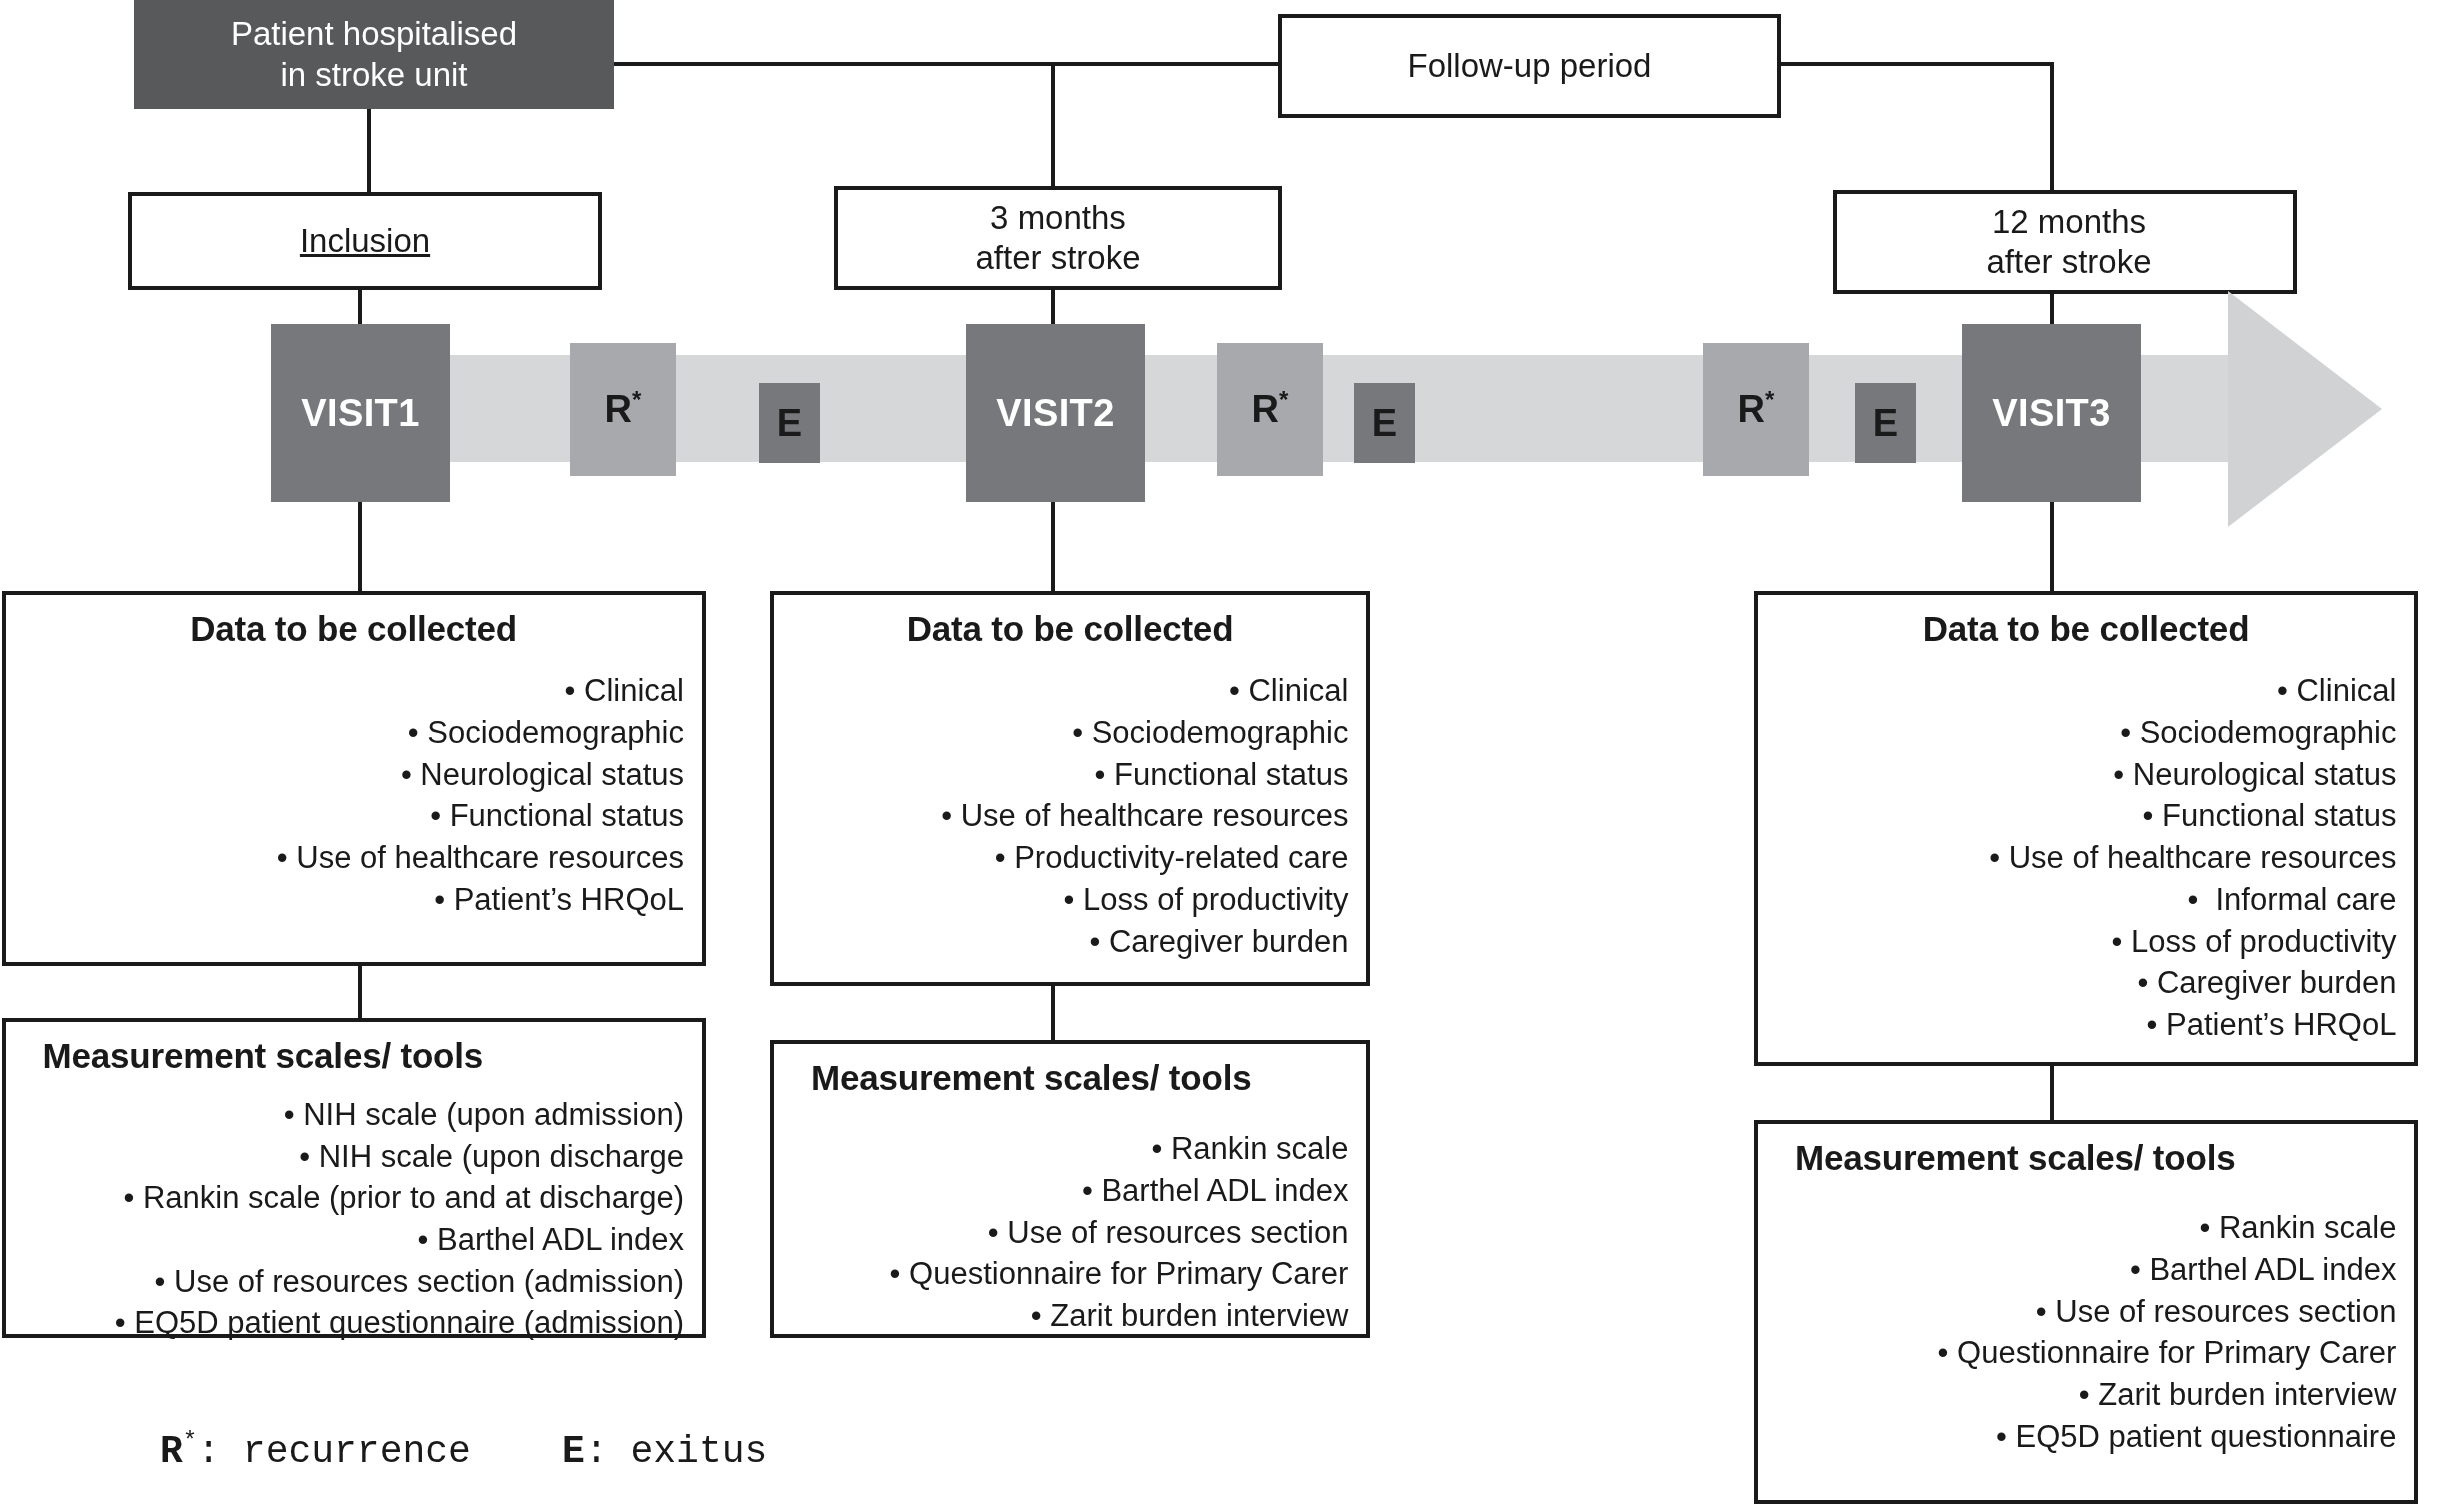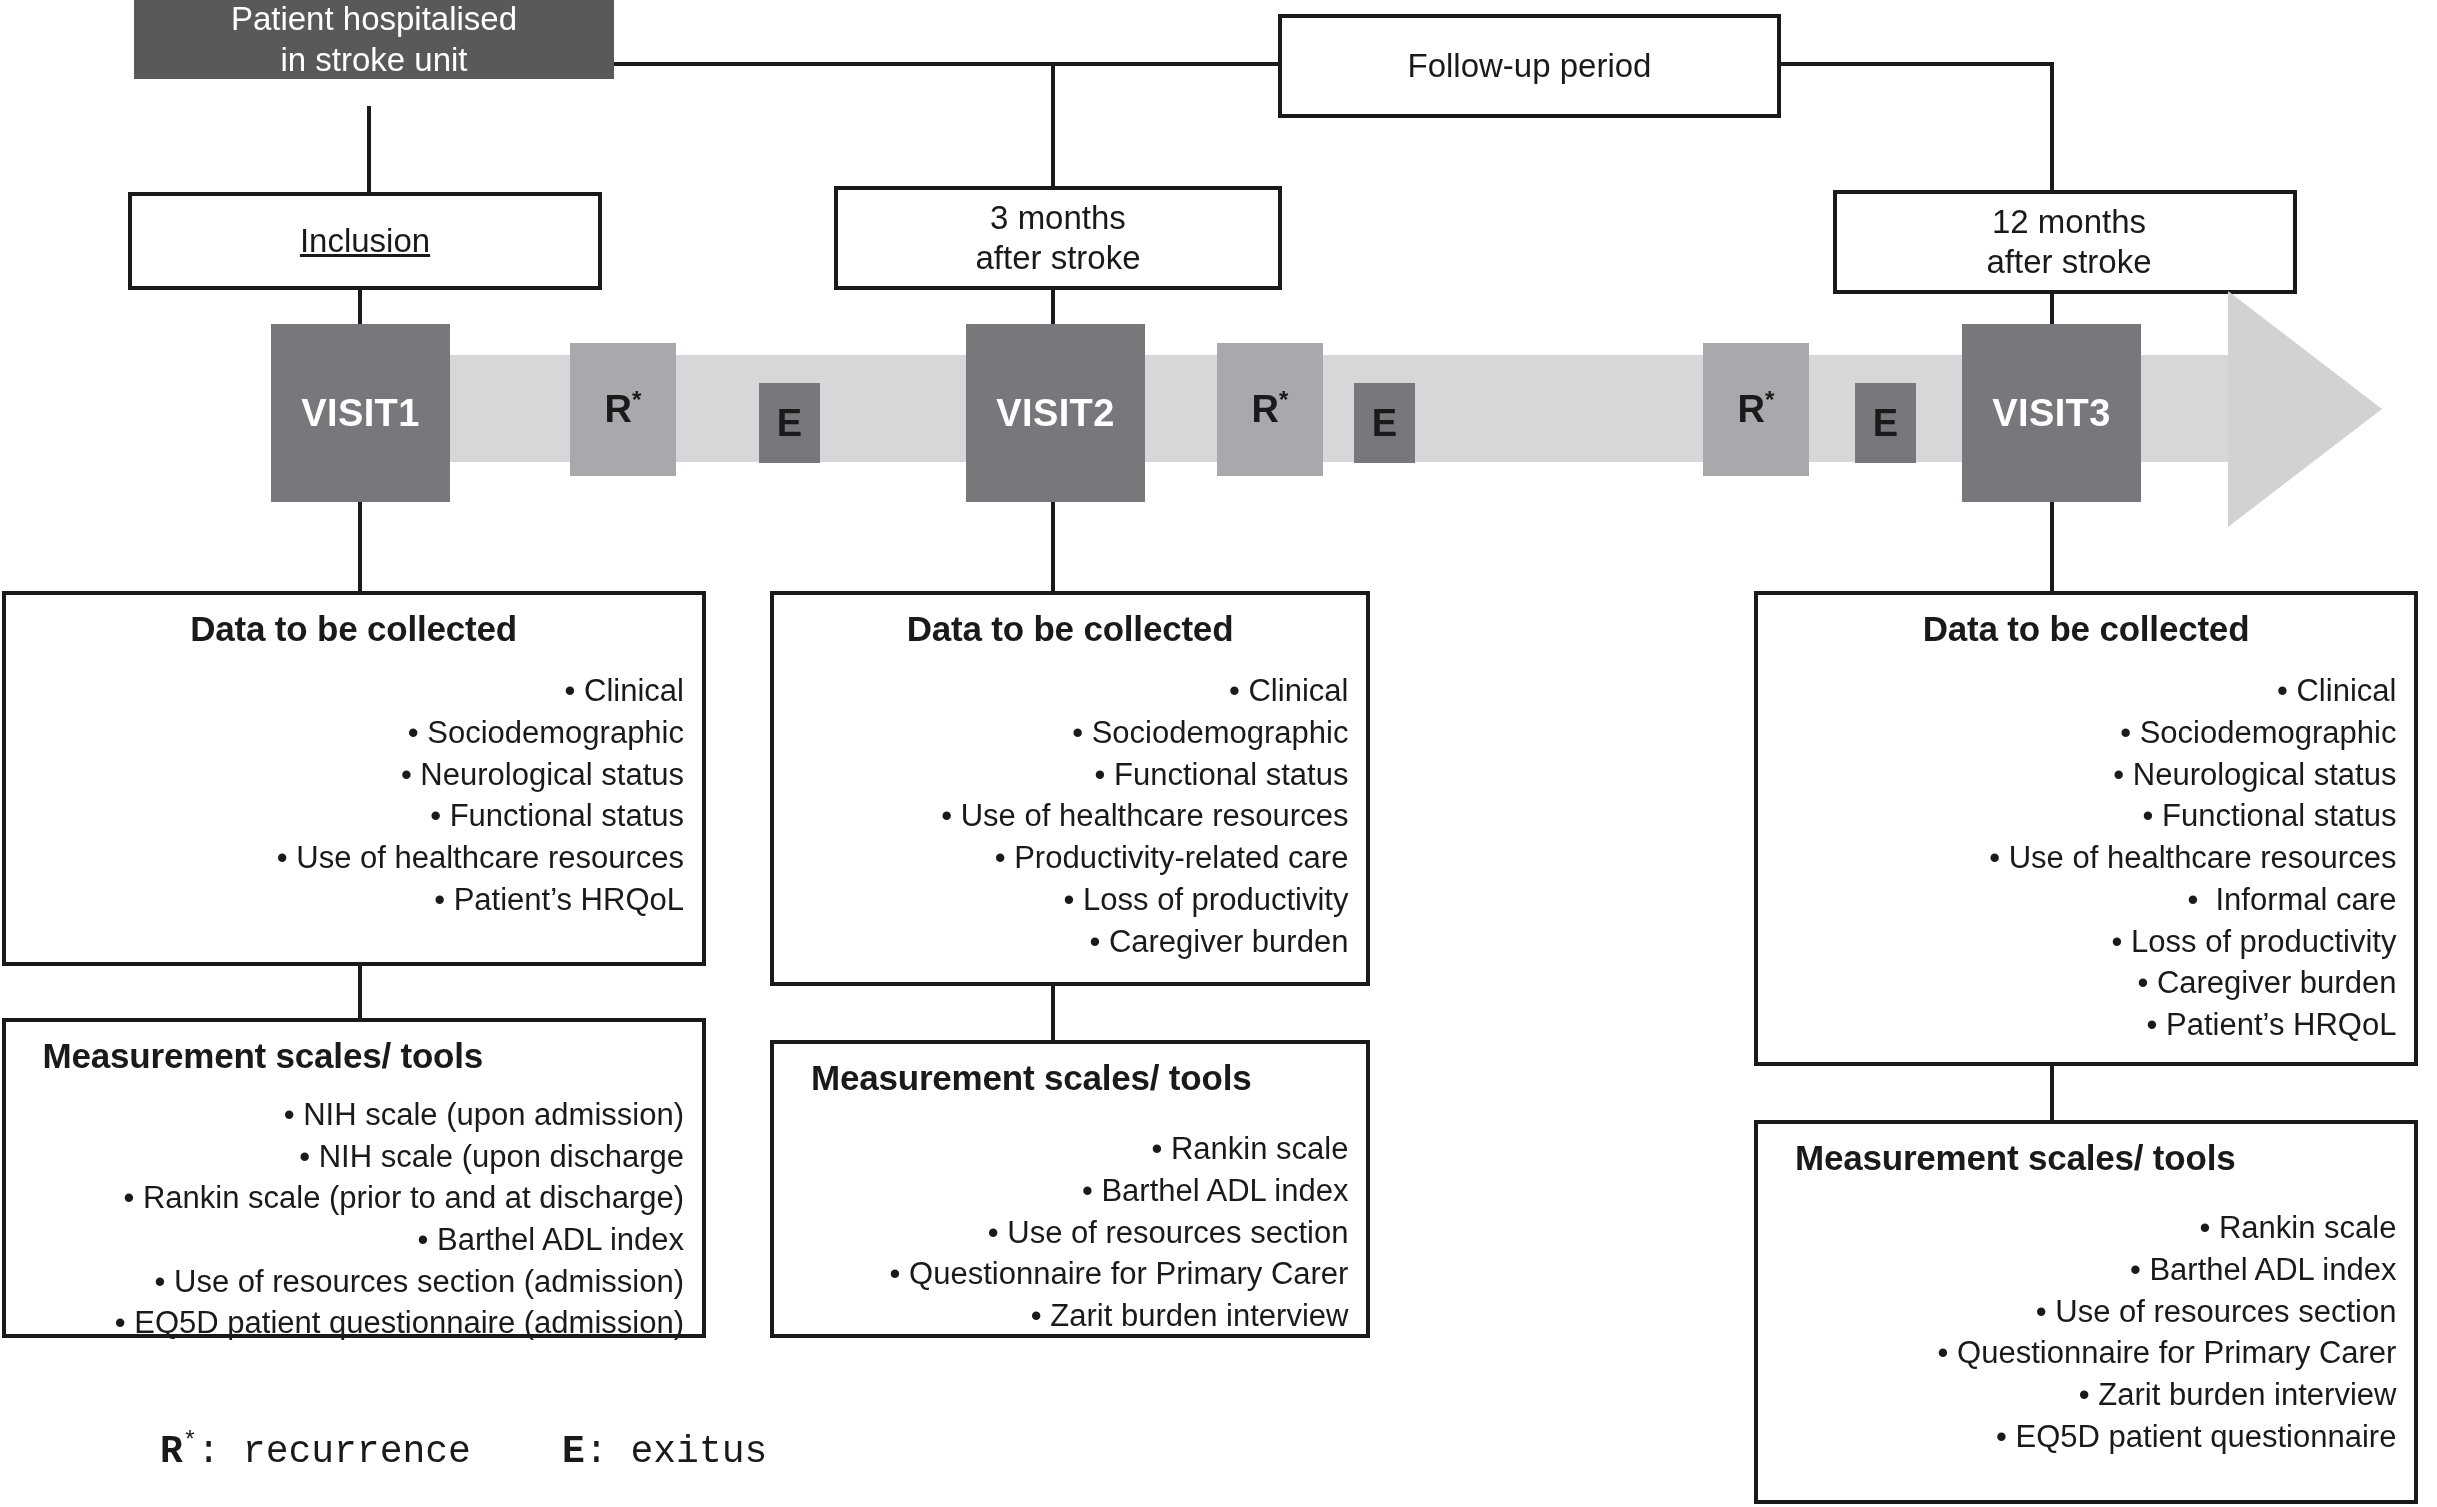--- a/index.html
+++ b/index.html
@@ -65,21 +65,21 @@
   <div class="abs vline" style="left:358px;top:964px;height:56px;"></div>
 
   <div class="abs vline" style="left:1051px;top:496px;height:96px;"></div>
 
   <div class="abs vline" style="left:1051px;top:986px;height:56px;"></div>
 
   <div class="abs vline" style="left:2050px;top:496px;height:96px;"></div>
 
   <div class="abs vline" style="left:2050px;top:1064px;height:58px;"></div>
 
-  <div class="abs darkbox topbox-t" style="left:134px;top:0px;width:480px;height:79px;font-size:33px;">
+  <div class="abs darkbox topbox-t" style="left:134px;top:0px;width:480px;height:109px;font-size:33px;">
     <span style="white-space:pre-line;">Patient hospitalised
 in stroke unit</span>
   </div>
 
   <div class="abs wbox topbox-t" style="left:1278px;top:14.4px;width:503px;height:104px;font-size:33px;">
     <span>Follow-up period</span>
   </div>
 
   <div class="abs wbox" style="left:128px;top:192px;width:474px;height:98px;font-size:33px;">
     <span style="white-space:pre-line;text-decoration:underline;">Inclusion</span>

